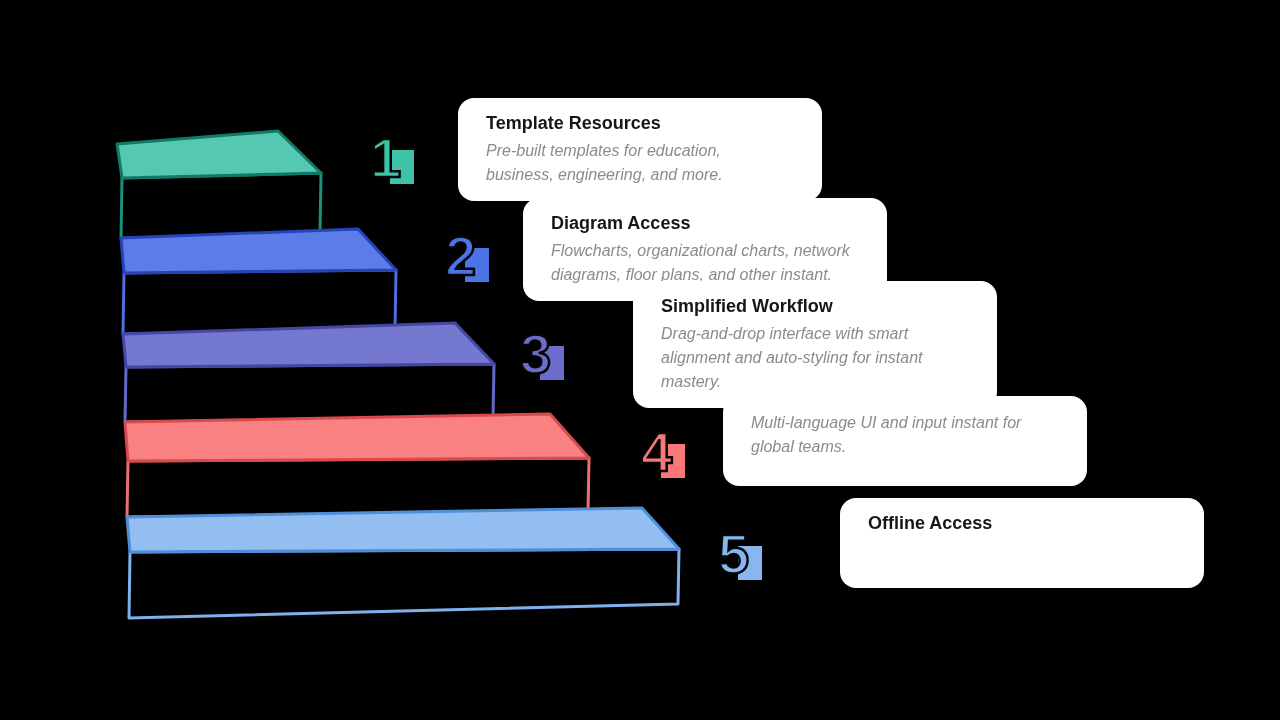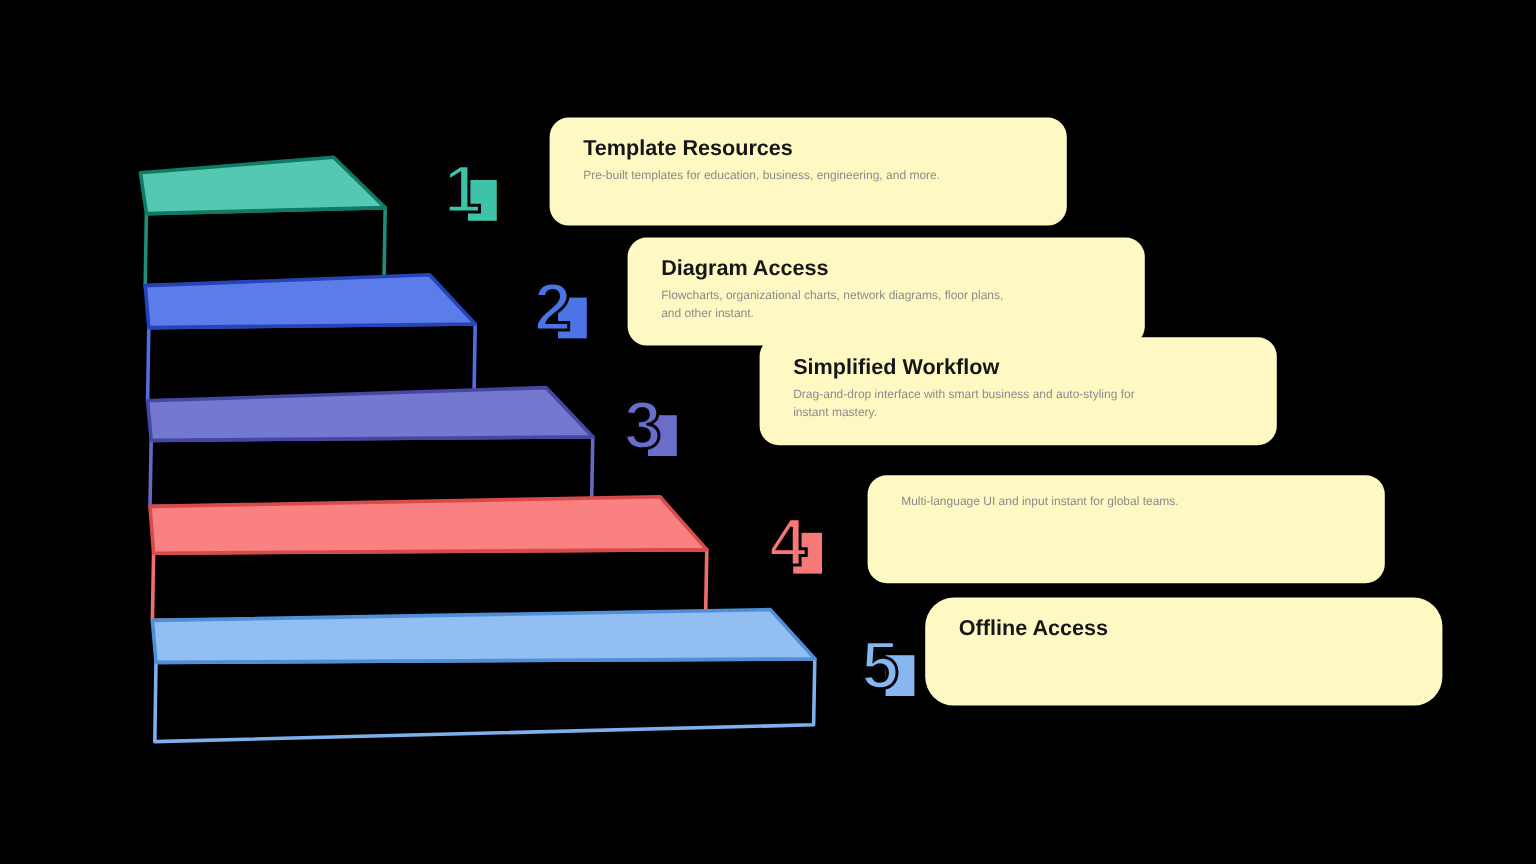--- a/index.html
+++ b/index.html
@@ -68,44 +68,45 @@
   .n5 { left: 718px; top: 526px; }
   .n1 .num-text { color: #3fc3a8; }  .n1 .num-block { background: #3fc3a8; }
   .n2 .num-text { color: #4d74e6; }  .n2 .num-block { background: #4d74e6; }
   .n3 .num-text { color: #6a6dc9; }  .n3 .num-block { background: #6a6dc9; }
   .n4 .num-text { color: #f87878; }  .n4 .num-block { background: #f87878; }
   .n5 .num-text { color: #87b6f0; }  .n5 .num-block { background: #87b6f0; }
 
   
   .card {
     position: absolute;
-    width: 431px;
+    width: 364px;
     min-height: 90px;
-    background: #fef9c3;
+    background: #ffffff;
     border-radius: 16px;
     padding: 15px 28px 14px 28px;
     box-sizing: border-box;
   }
   .c1 { left: 458px; top: 98px; }
   .c2 { left: 523px; top: 198px; }
   .c3 { left: 633px; top: 281px; }
   .c4 { left: 723px; top: 396px; }
-  .c5 { left: 771px; top: 498px; border-radius: 24px; }
+  .c5 { left: 840px; top: 498px; }
   .card-title {
     margin: 0 0 5px 0;
     font-size: 18px;
     font-weight: bold;
     color: #161616;
   }
   .card-desc {
     margin: 0;
-    font-size: 10px;
+    font-size: 16px;
     line-height: 1.5;
     color: #8b8b8b;
     max-width: 303px;
+    font-style: italic;
   }
 </style>
 </head>
 <body>
 
 <div class="stage">
 
   <svg class="stairs" viewBox="0 0 1280 720" xmlns="http://www.w3.org/2000/svg">
     <g>
       <path class="s1-front" d="M122,178 L321,173 L320,234 L121,238 Z"></path>
@@ -153,21 +154,21 @@
   <div class="card c1">
     <h3 class="card-title">Template Resources</h3>
     <p class="card-desc">Pre-built templates for education, business, engineering, and more.</p>
   </div>
   <div class="card c2">
     <h3 class="card-title">Diagram Access</h3>
     <p class="card-desc">Flowcharts, organizational charts, network diagrams, floor plans, and other instant.</p>
   </div>
   <div class="card c3">
     <h3 class="card-title">Simplified Workflow</h3>
-    <p class="card-desc">Drag-and-drop interface with smart business and auto-styling for instant mastery.</p>
+    <p class="card-desc">Drag-and-drop interface with smart alignment and auto-styling for instant mastery.</p>
   </div>
   <div class="card c4">
     <p class="card-desc">Multi-language UI and input instant for global teams.</p>
   </div>
   <div class="card c5">
     <h3 class="card-title">Offline Access</h3>
   </div>
 
 </div>
 

